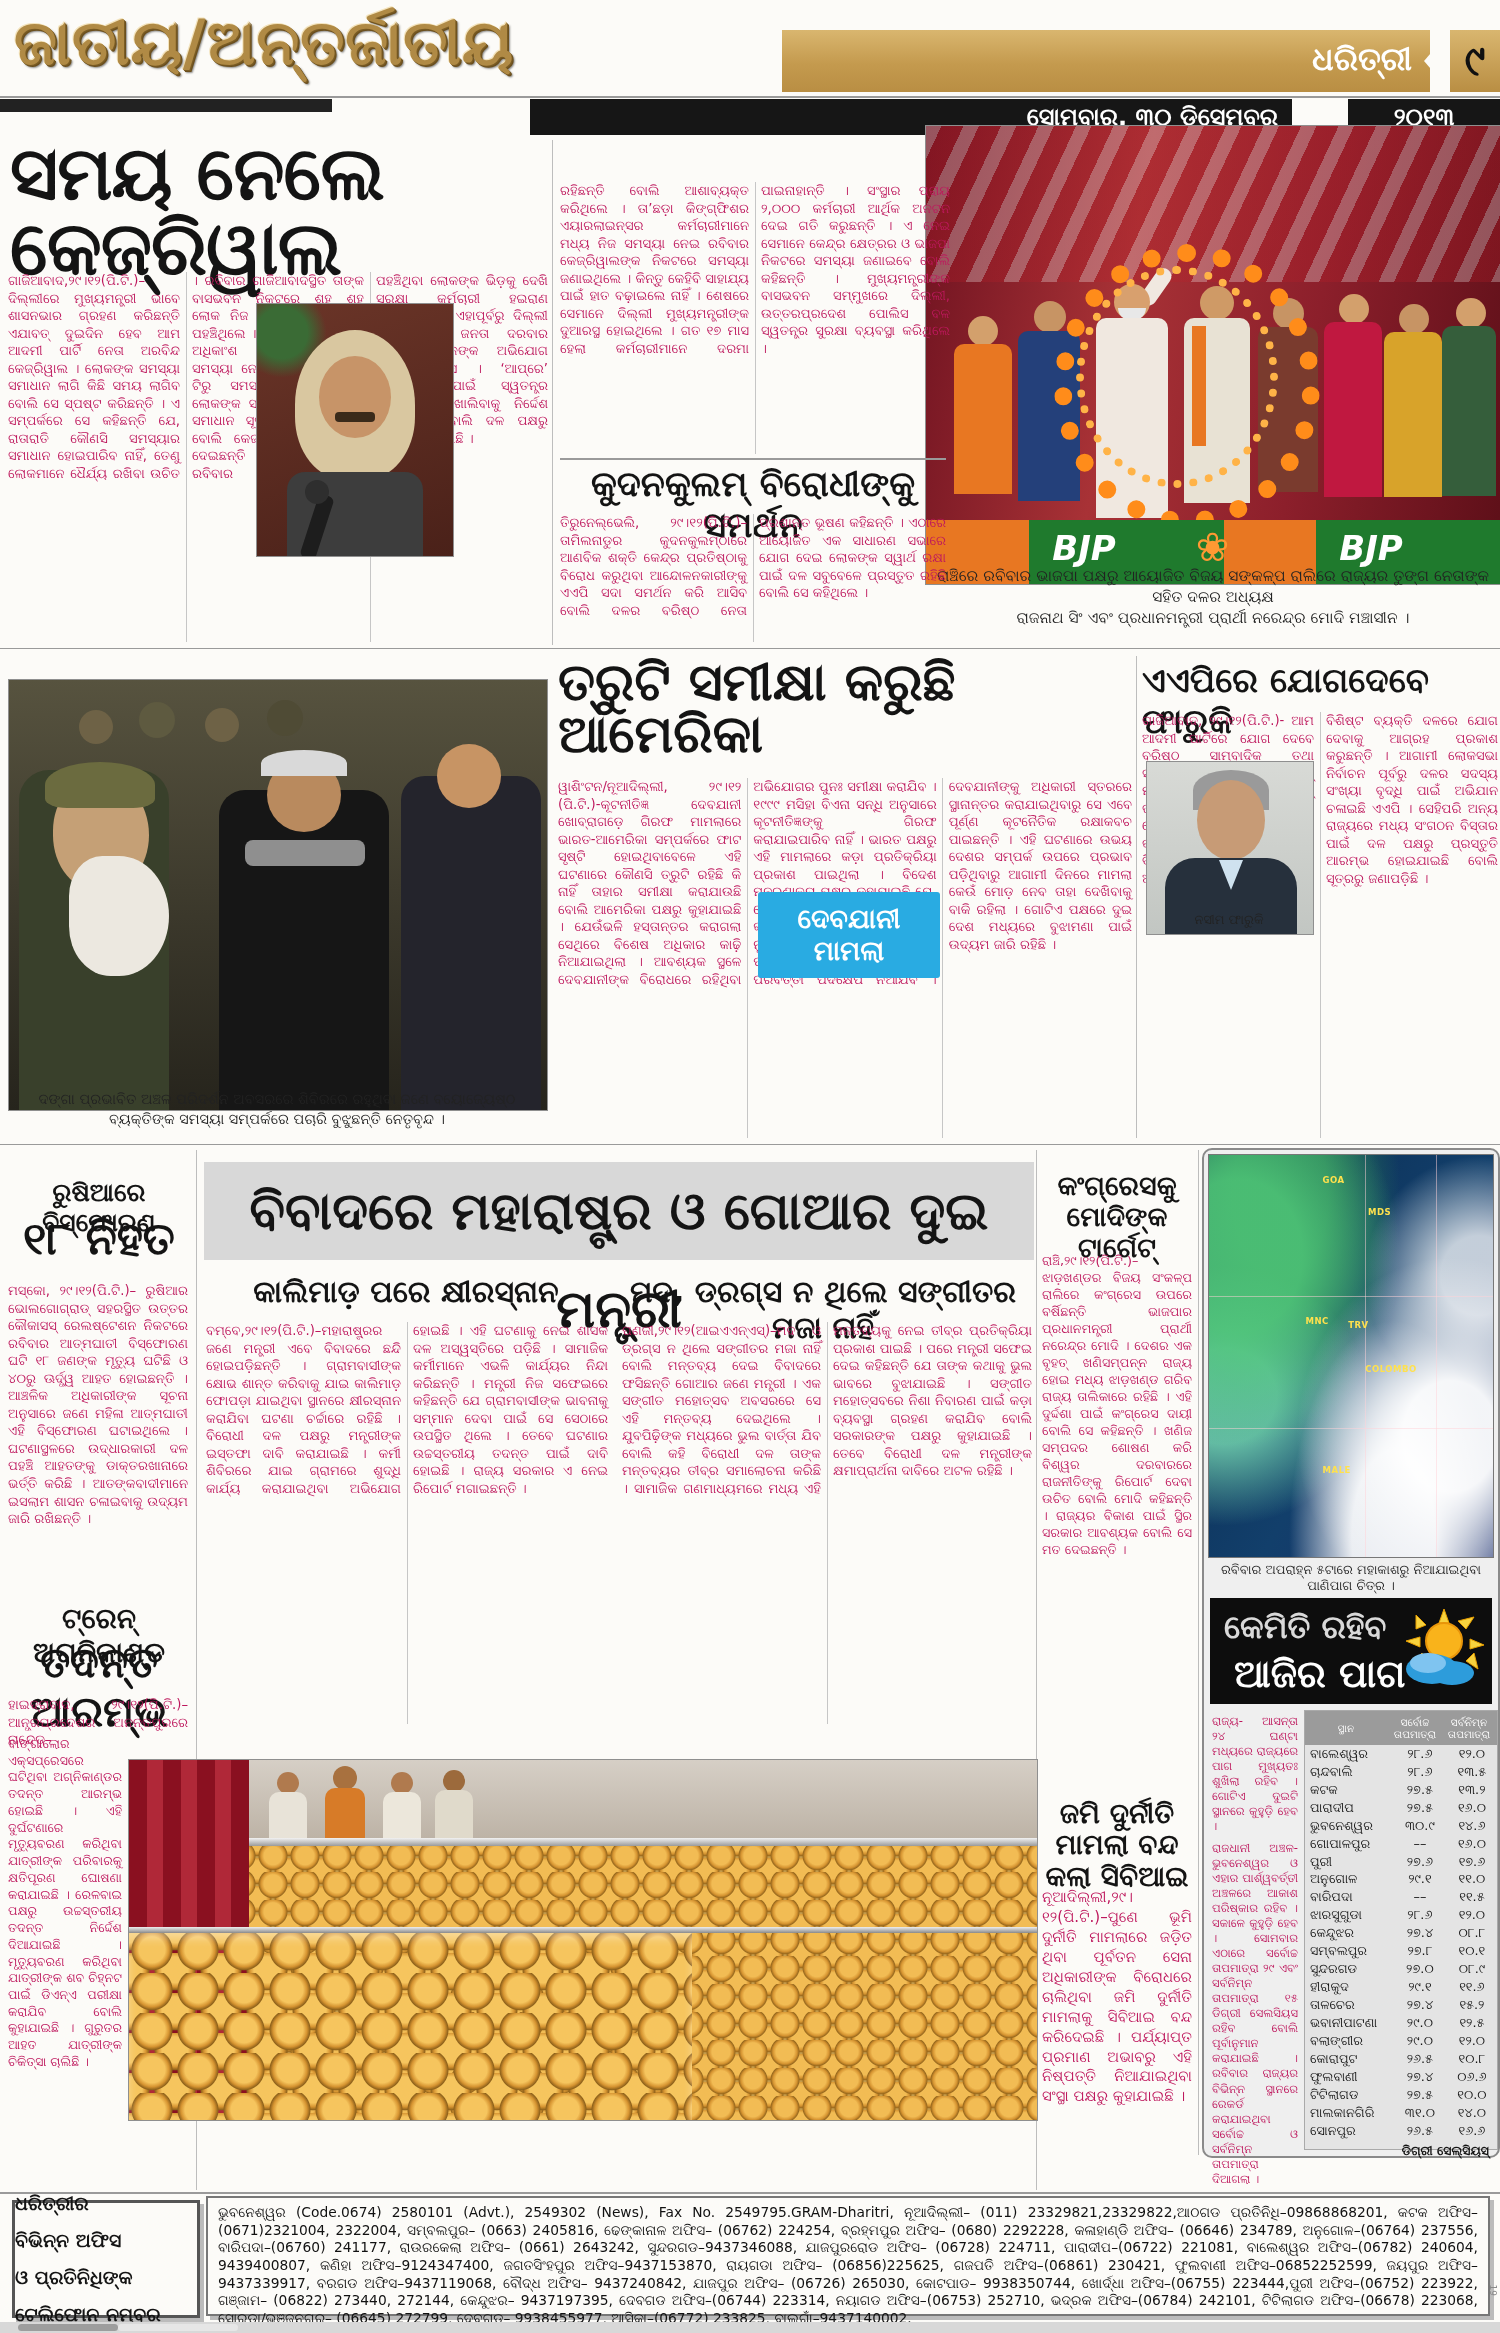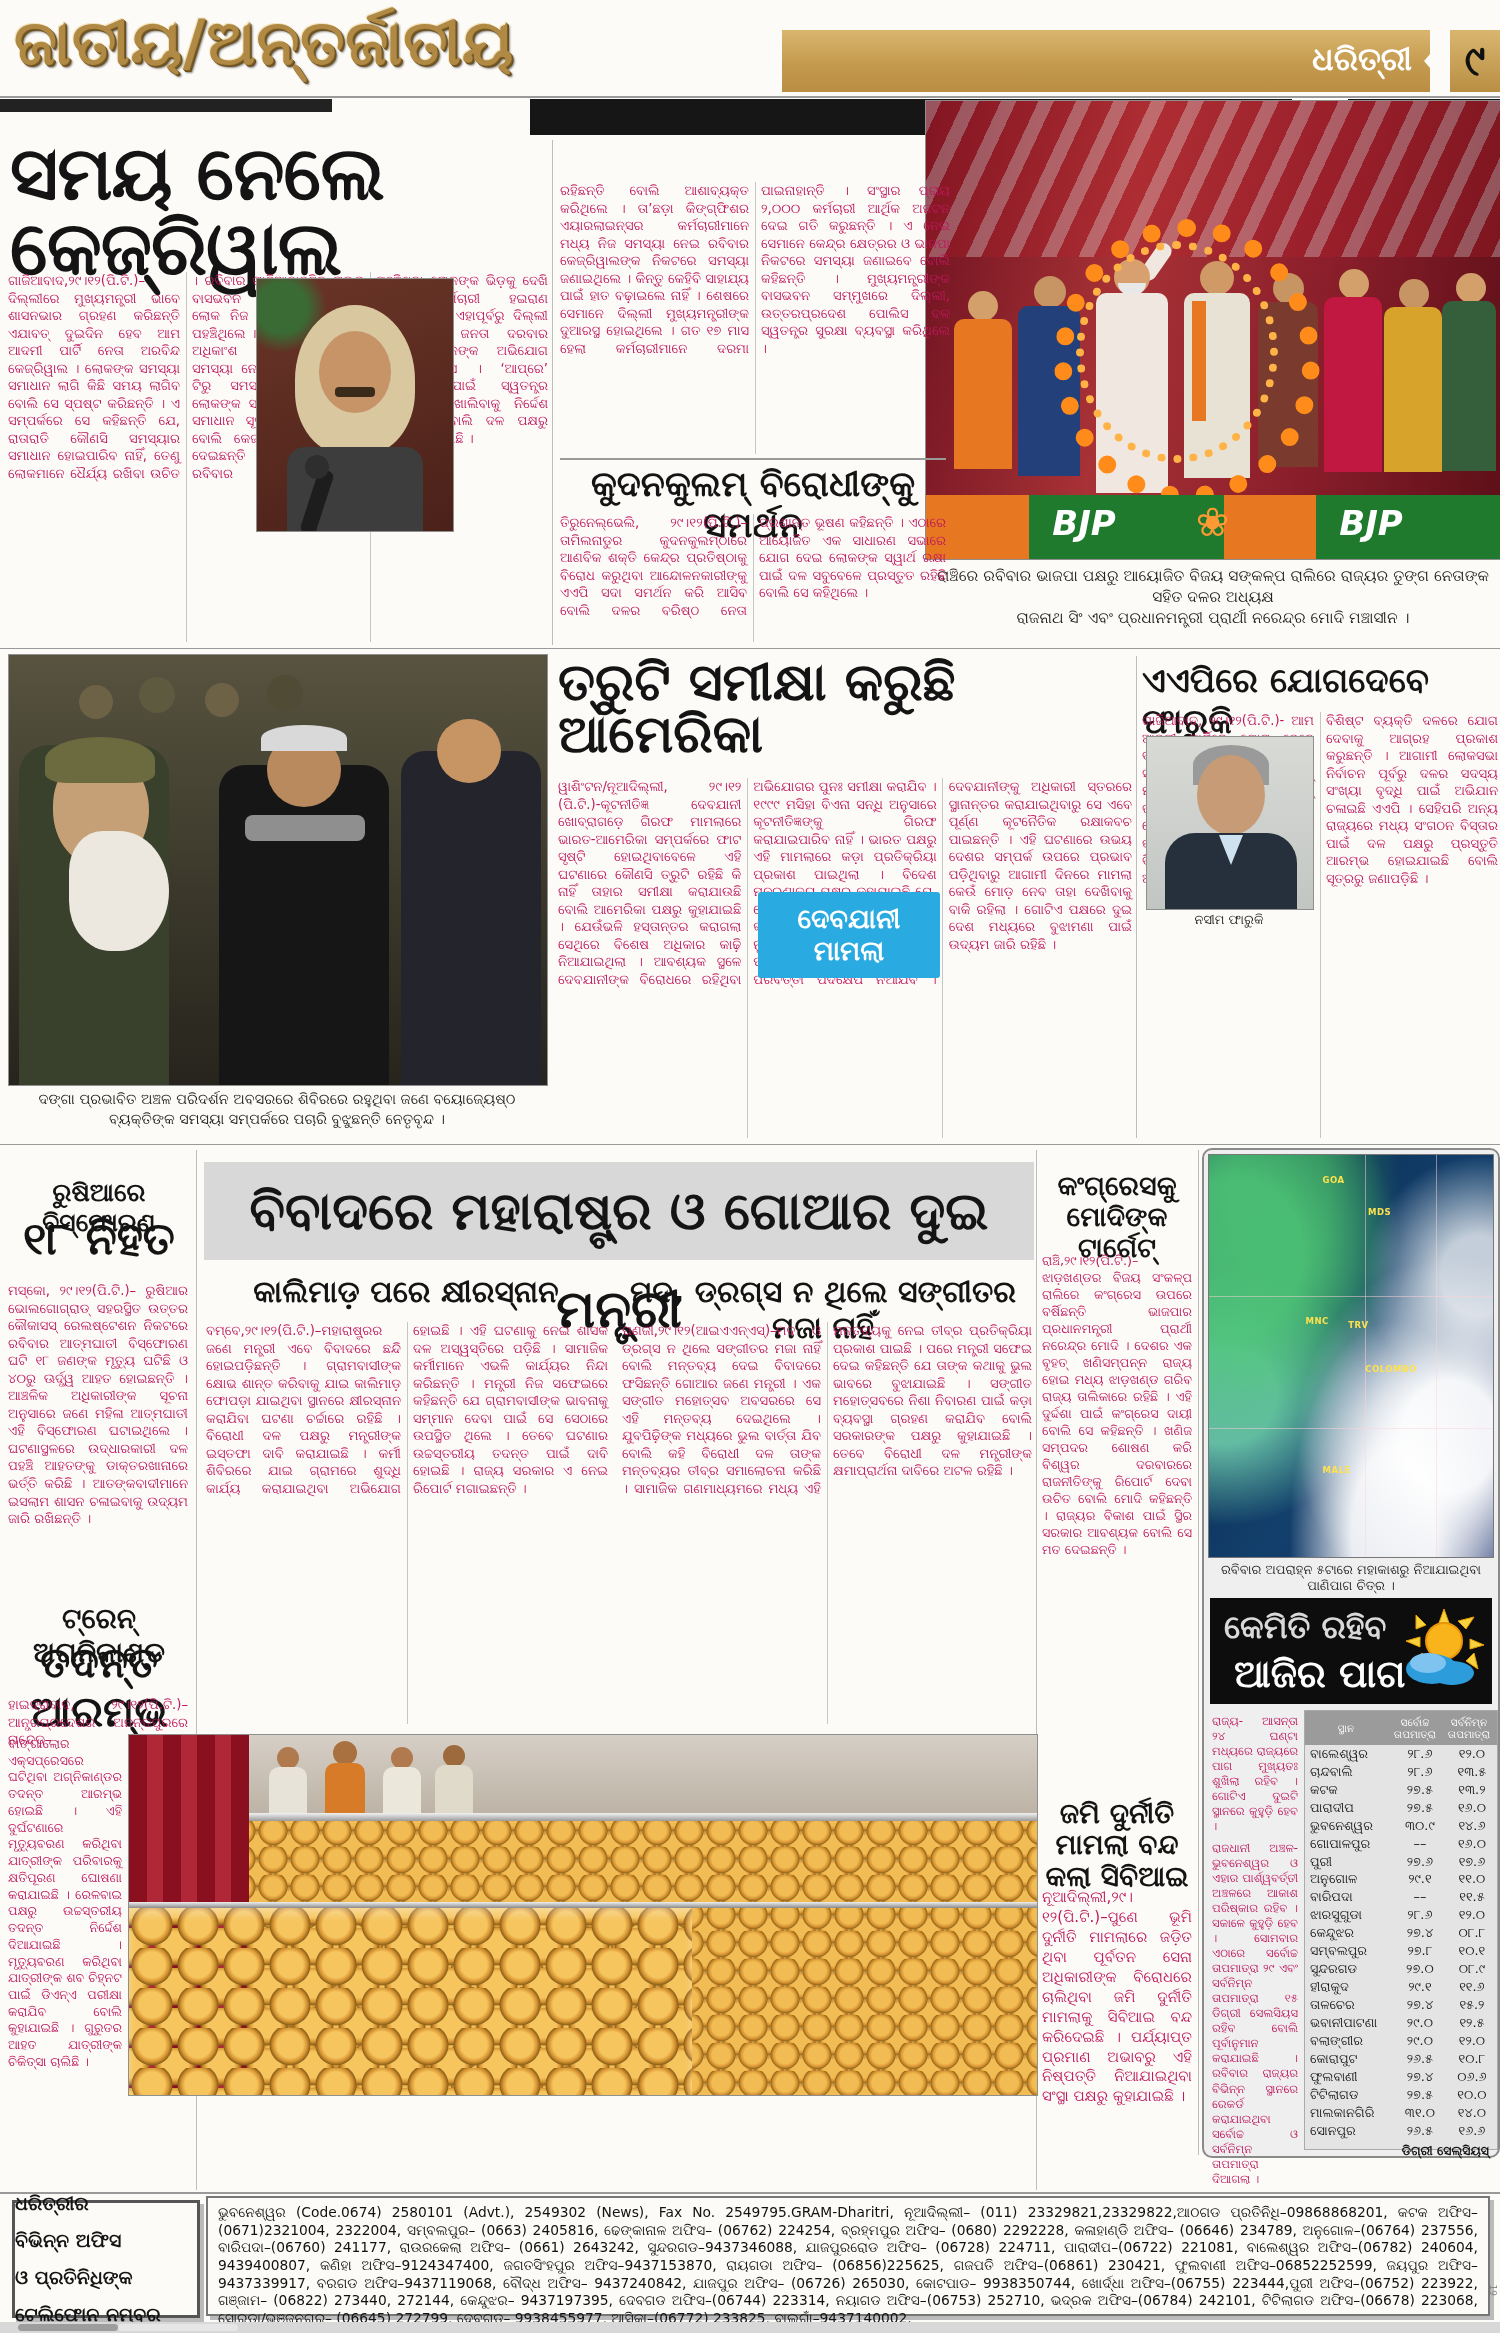--- a/index.html
+++ b/index.html
@@ -15,21 +15,21 @@
      text-shadow:1px 1px 0 #7a5c24,2px 2px 0 #6b4f1d,3px 3px 2px rgba(0,0,0,.45),-1px -1px 0 #f3e3bc;}
   .gold-bar{background:linear-gradient(180deg,#d9b66f,#c49a4e 55%,#b98e43);}
   .gold-tab{background:linear-gradient(180deg,#d9b66f,#b98e43);}
   .wedge{width:0;height:0;border-right:26px solid #fcfbf8;border-top:30px solid transparent;border-bottom:30px solid transparent;}
   .datebar{background:#161616;color:#fff;}
   
   .h-main{font-weight:bold;line-height:1.02;letter-spacing:-1px;}
   .bodytxt{font-size:13.2px;line-height:1.33;color:#be185d;}
   .cols{column-gap:12px;column-rule:1px solid #c6c6c6;}
   .capt{font-size:15.5px;line-height:1.35;color:#222;}
-  .photo{border:1px solid #8f8f8f;overflow:hidden;position:absolute;}
+  .photo{border:1px solid #8f8f8f;overflow:hidden;position:absolute;margin-top:25px;}
   
   .bluebox{background:#29abe2;color:#fff;font-weight:bold;display:flex;flex-direction:column;
      justify-content:center;align-items:center;border-radius:3px;}
   
   .band{background:#d8d8d8;}
   
   .wx-frame{border:2px solid #8a8a8a;border-radius:10px;background:#efefef;}
   .wx-title{background:#0d0d0d;color:#fff;}
   .whead{display:flex;background:#9b9b9b;color:#fff;font-size:10.5px;line-height:1.15;align-items:center;}
   .whead span{display:block;text-align:center;}

